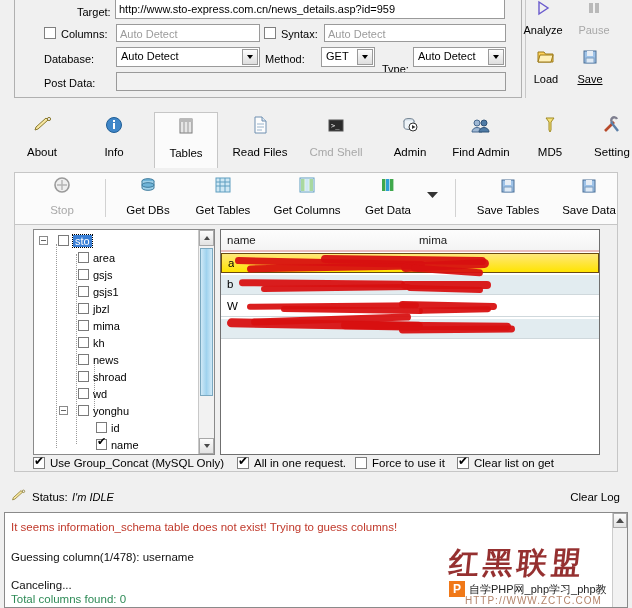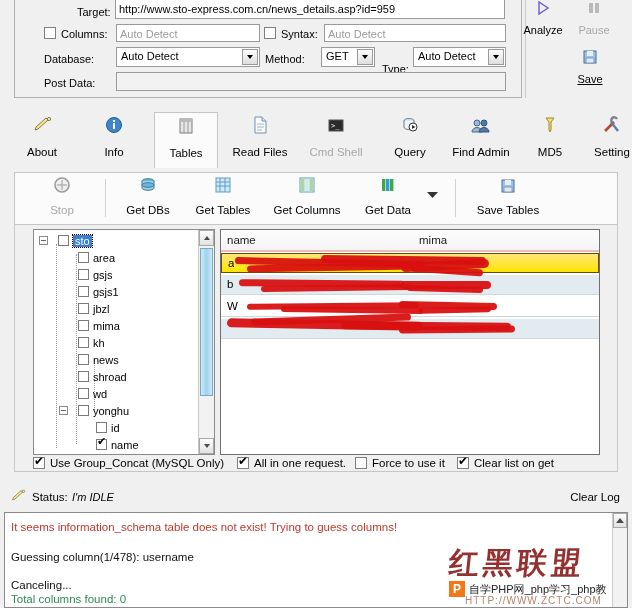--- a/index.html
+++ b/index.html
@@ -273,20 +273,29 @@
   <div class="sidebtn dim" style="left:572px; top:-2px;">
     <span class="glyph">
       <svg width="16" height="16" viewBox="0 0 16 16">
           <rect x="3" y="3" width="4" height="10" fill="#b9b9b9"></rect>
           <rect x="9" y="3" width="4" height="10" fill="#b9b9b9"></rect>
         </svg>
     </span>
     <span class="cap">Pause</span>
   </div>
 
+  <div class="sidebtn" style="left:524px; top:47px;">
+    <span class="glyph">
+      <svg width="18" height="16" viewBox="0 0 18 16">
+          <path d="M1,3 h6 l1.5,2 H16 v8 H1 Z" fill="#ffd25a" stroke="#9c7a1a" stroke-width="1"></path>
+          <path d="M3,6 h13 l-2,7 H1 Z" fill="#fff0b8" stroke="#9c7a1a" stroke-width="1"></path>
+        </svg>
+    </span>
+    <span class="cap">Load</span>
+  </div>
 
   <div class="sidebtn" style="left:568px; top:47px;text-decoration:underline;">
     <span class="glyph">
       <svg width="16" height="16" viewBox="0 0 16 16">
           <rect x="2" y="2" width="12" height="12" fill="#9fc3e8" stroke="#4a6f96"></rect>
           <rect x="5" y="2" width="6" height="5" fill="#e8eef5"></rect>
           <rect x="4" y="9" width="8" height="5" fill="#dfeaf5" stroke="#7a9cc0"></rect>
         </svg>
     </span>
     <span class="cap">Save</span>
@@ -351,21 +360,21 @@
 
     <div class="tab" style="left:378px;">
       <span class="ic">
         <svg width="18" height="18" viewBox="0 0 18 18">
             <ellipse cx="8" cy="5" rx="5" ry="2.4" fill="#dfe8f0" stroke="#6a7c8c"></ellipse>
             <path d="M3,5 v6 a5,2.4 0 0 0 10,0 V5" fill="#eef4f8" stroke="#6a7c8c"></path>
             <circle cx="12" cy="11" r="4" fill="#fff" stroke="#333"></circle>
             <polygon points="11,9 14.5,11 11,13" fill="#333"></polygon>
           </svg>
       </span>
-      <span class="lb">Query</span>
+      <span class="lb">Admin</span>
     </div>
 
     <div class="tab" style="left:440px; width:82px;">
       <span class="ic">
         <svg width="20" height="16" viewBox="0 0 20 16">
             <circle cx="6" cy="5" r="3" fill="#9fb8d4" stroke="#46688f"></circle>
             <path d="M1,14 a5,4.5 0 0 1 10,0 Z" fill="#9fb8d4" stroke="#46688f"></path>
             <circle cx="13" cy="5" r="3" fill="#4f7ba6" stroke="#2f5276"></circle>
             <path d="M8,14 a5,4.5 0 0 1 10,0 Z" fill="#4f7ba6" stroke="#2f5276"></path>
           </svg>
@@ -466,20 +475,30 @@
       <span class="ic">
         <svg width="16" height="16" viewBox="0 0 16 16">
             <rect x="2" y="2" width="12" height="12" fill="#9fc3e8" stroke="#4a6f96"></rect>
             <rect x="5" y="2" width="6" height="5" fill="#e8eef5"></rect>
             <rect x="4" y="9" width="8" height="5" fill="#dfeaf5" stroke="#7a9cc0"></rect>
           </svg>
       </span>
       <span class="lb">Save Tables</span>
     </div>
 
+    <div class="act" style="left:538px; width:72px;">
+      <span class="ic">
+        <svg width="16" height="16" viewBox="0 0 16 16">
+            <rect x="2" y="2" width="12" height="12" fill="#9fc3e8" stroke="#4a6f96"></rect>
+            <rect x="5" y="2" width="6" height="5" fill="#e8eef5"></rect>
+            <rect x="4" y="9" width="8" height="5" fill="#dfeaf5" stroke="#7a9cc0"></rect>
+          </svg>
+      </span>
+      <span class="lb">Save Data</span>
+    </div>
   </div>
 
   <div class="bodypanel">
 
     <div class="treebox">
       <div class="dotline" style="left:22px; top:14px; height:204px;"></div>
       <div class="dotline" style="left:42px; top:24px; height:190px;"></div>
       <div class="dotline" style="left:60px; top:130px; height:50px;"></div>
 
       <div class="expander" style="left:5px; top:6px;">–</div>

